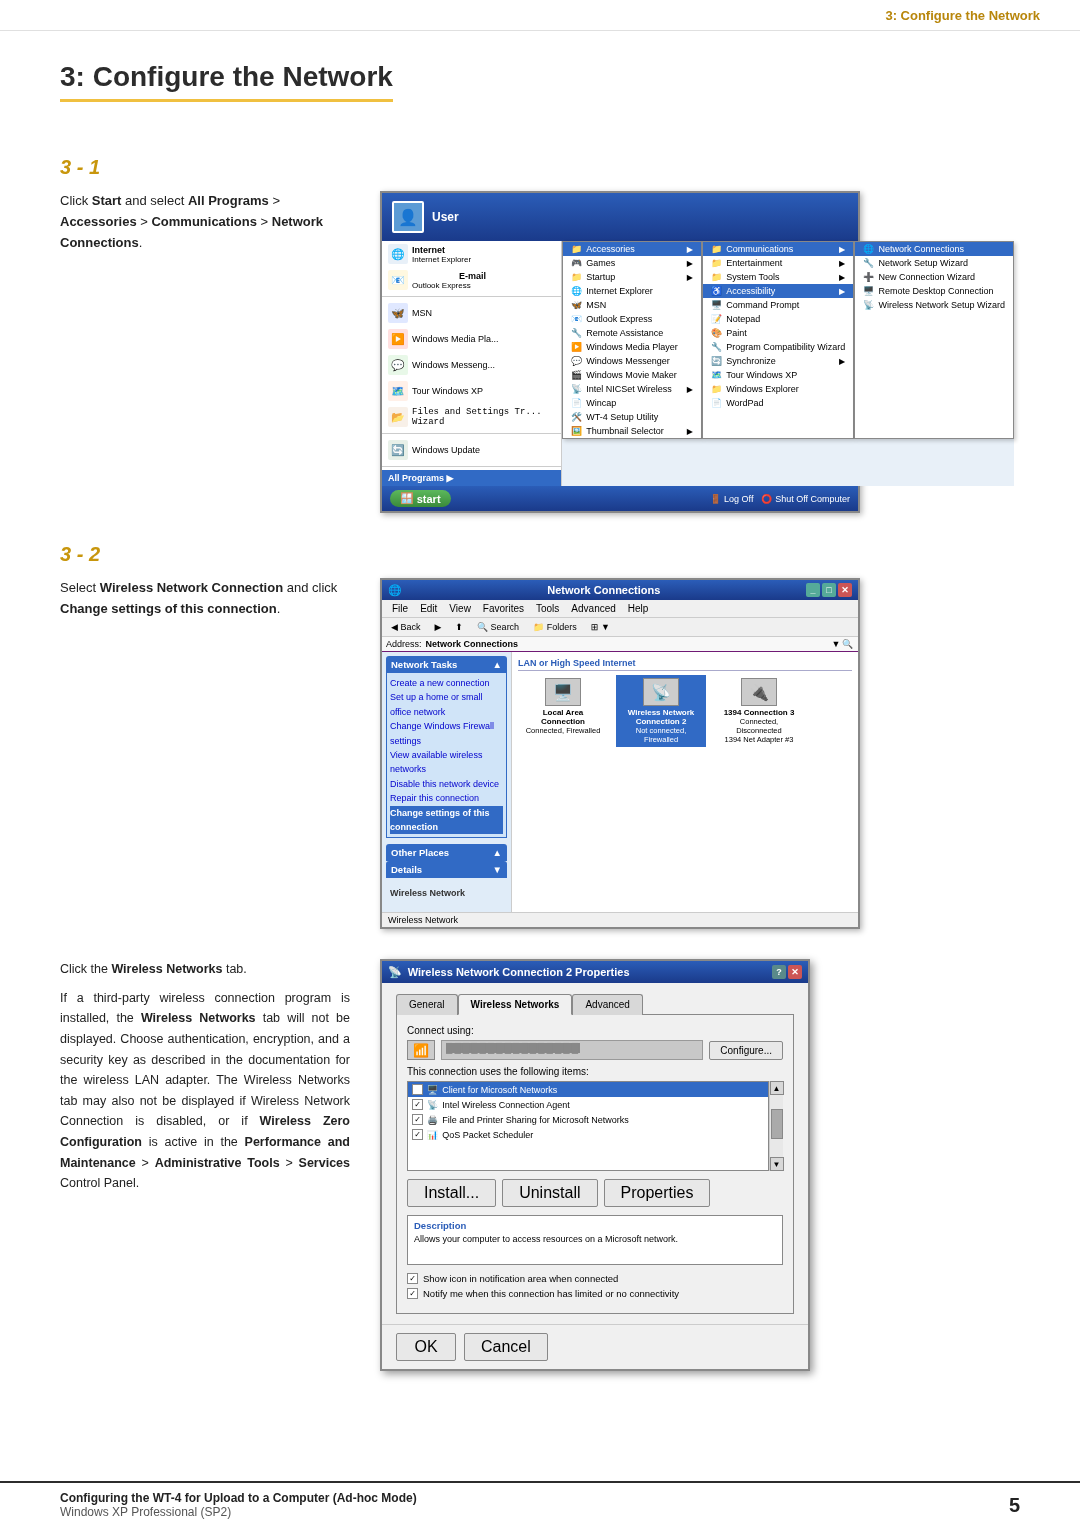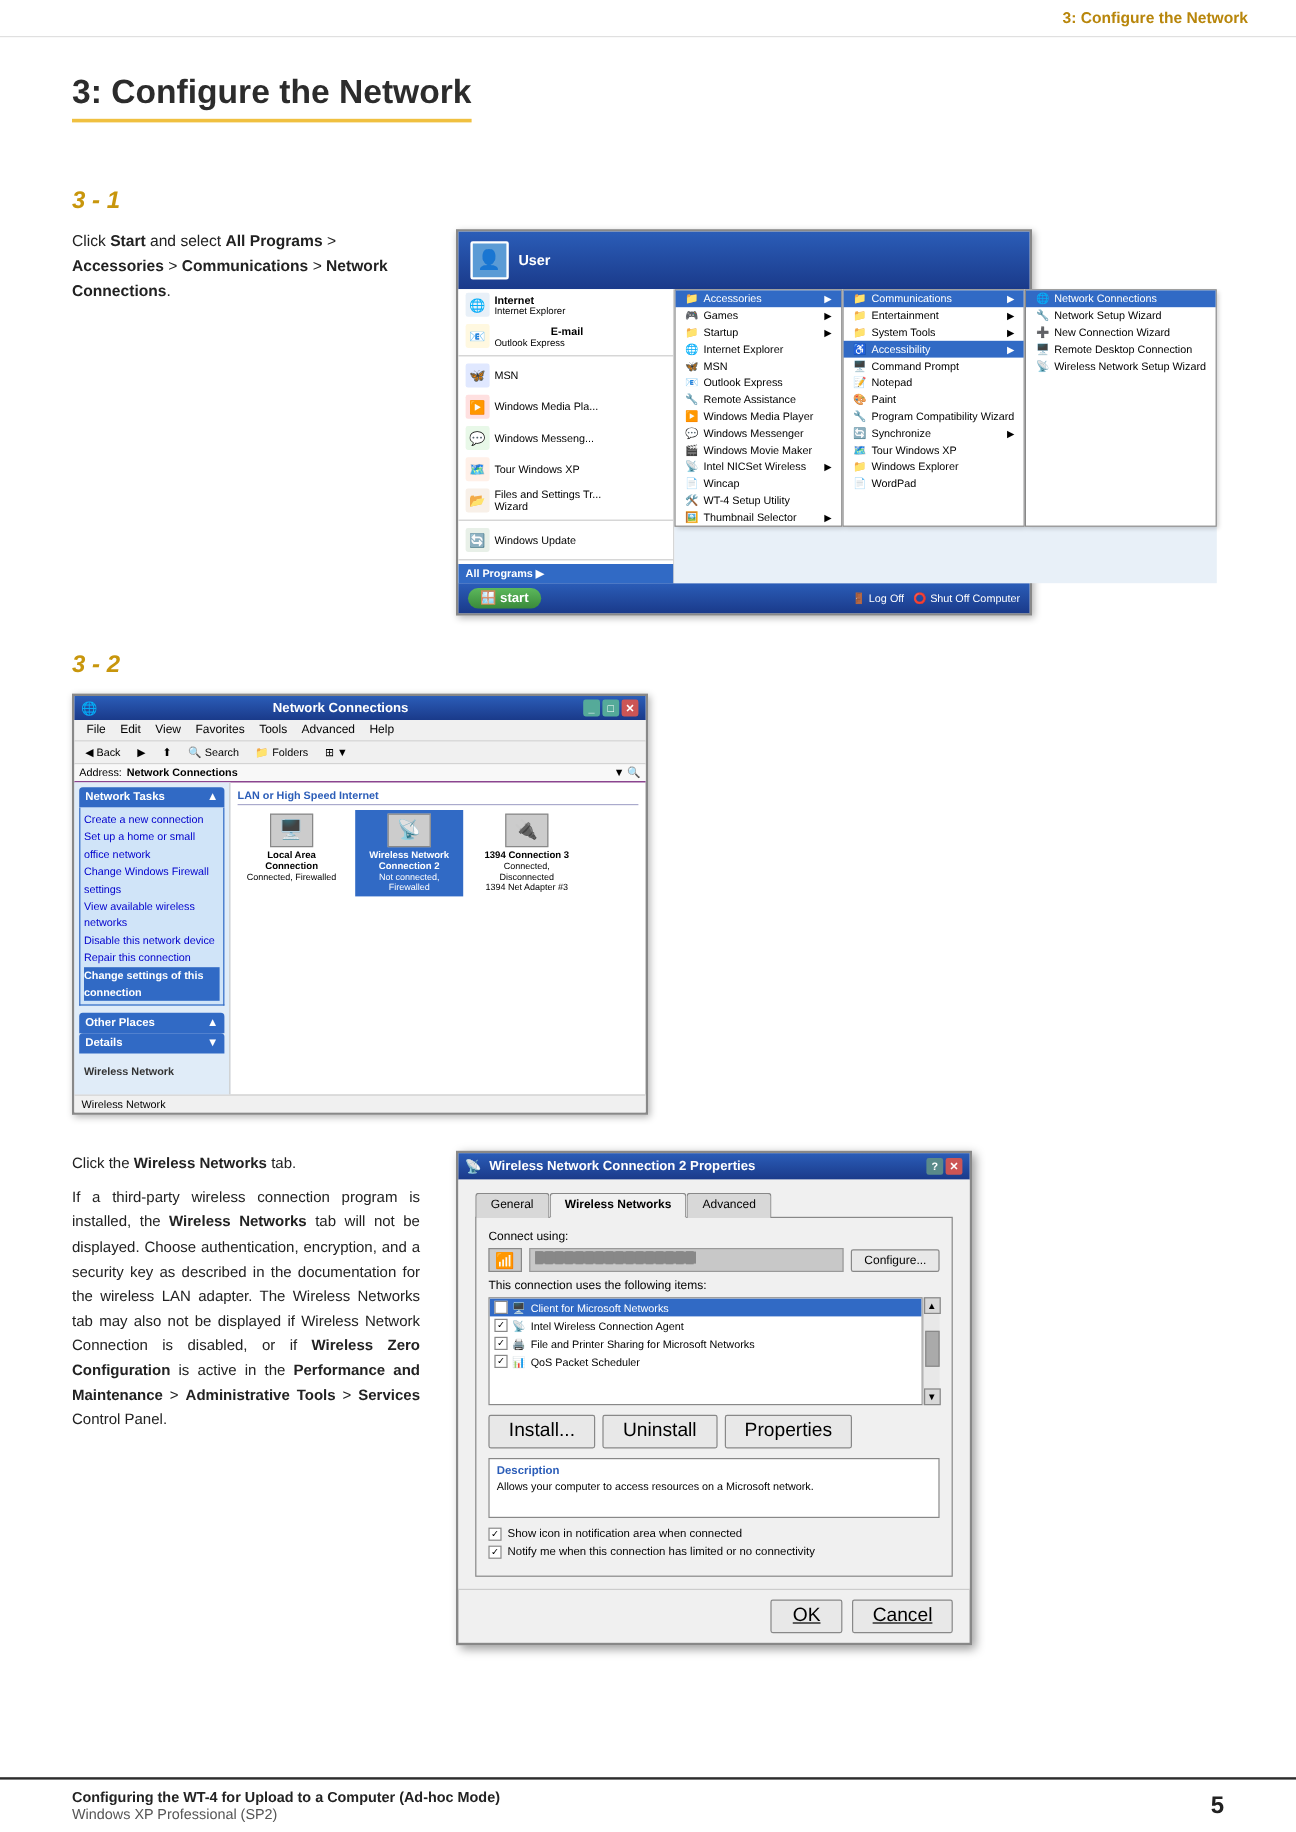--- a/index.html
+++ b/index.html
@@ -439,25 +439,23 @@
       font-size: 9.5px;
     }
     .xp-check-row {
       display: flex;
       align-items: center;
       gap: 5px;
       margin-bottom: 4px;
     }
     .xp-dialog-footer {
       display: flex;
-      justify-content: flex-end;
       gap: 8px;
       padding: 8px 14px;
       border-top: 1px solid #ccc;
-      text-decoration: underline;
     }
 
     
     .page-footer {
       position: absolute;
       bottom: 0;
       left: 0;
       right: 0;
       border-top: 2px solid #2c2c2c;
       padding: 8px 60px;
@@ -610,21 +608,21 @@
               <div class="xp-menu-item">
                 <div class="xp-menu-icon" style="background:#e8f8e8;">💬</div>
                 <div style="font-size:9px;">Windows Messeng...</div>
               </div>
               <div class="xp-menu-item">
                 <div class="xp-menu-icon" style="background:#fff0e8;">🗺️</div>
                 <div style="font-size:9px;">Tour Windows XP</div>
               </div>
               <div class="xp-menu-item">
                 <div class="xp-menu-icon" style="background:#f8f0e8;">📂</div>
-                <div style="font-size:9px;">Files and Settings Tr...<br>Wizard</div>
+                <div style="font-size:9px;font-family:Liberation Mono, monospace;">Files and Settings Tr...<br>Wizard</div>
               </div>
               <div class="xp-divider"></div>
               <div class="xp-menu-item">
                 <div class="xp-menu-icon" style="background:#e8f0e8;">🔄</div>
                 <div style="font-size:9px;">Windows Update</div>
               </div>
               <div class="xp-divider"></div>
               <div class="xp-menu-item" style="background:#316ac5;color:#fff;">
                 <div style="font-size:9px;font-weight:bold;">All Programs ▶</div>
               </div>
@@ -791,20 +789,25 @@
           </div>
         </div>
       </div>
     </div>
   </div>
 
   
   <div style="margin-top: 20px;">
     <div class="section-header">3 - 2</div>
     <div class="section">
+      <div class="section-text">
+        <p>
+          Select <span class="bold">Wireless Network Connection</span> and click <span class="bold">Change settings of this connection</span>.
+        </p>
+      </div>
       <div class="section-image">
 
         <div class="xp-window">
           <div class="xp-titlebar">
             <span>🌐</span>
             <span>Network Connections</span>
             <div class="xp-titlebar-btns">
               <div class="xp-tbtn min">_</div>
               <div class="xp-tbtn max">□</div>
               <div class="xp-tbtn close">✕</div>

